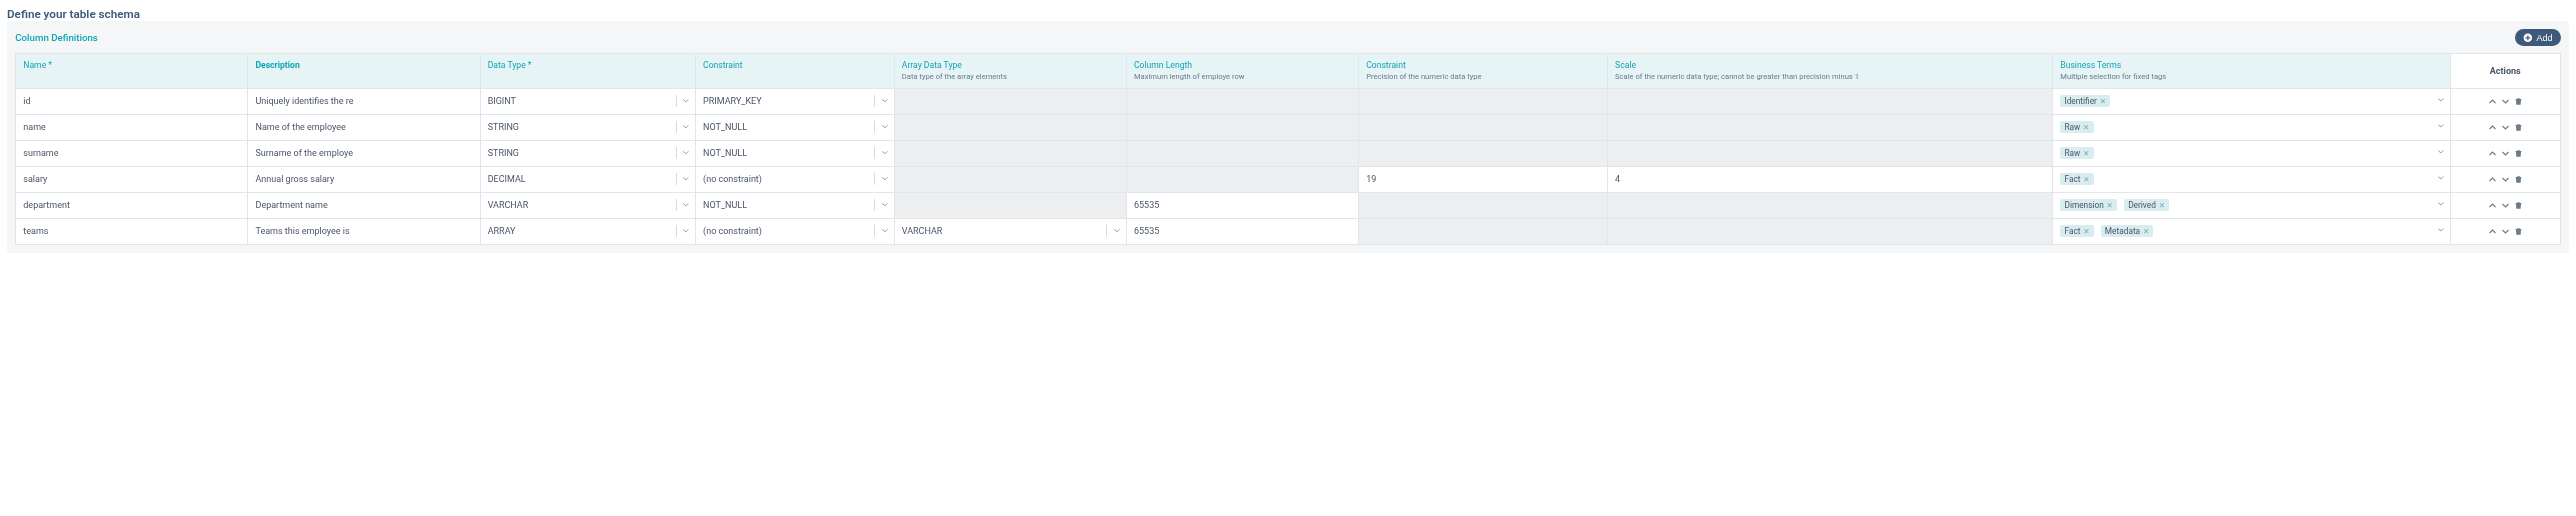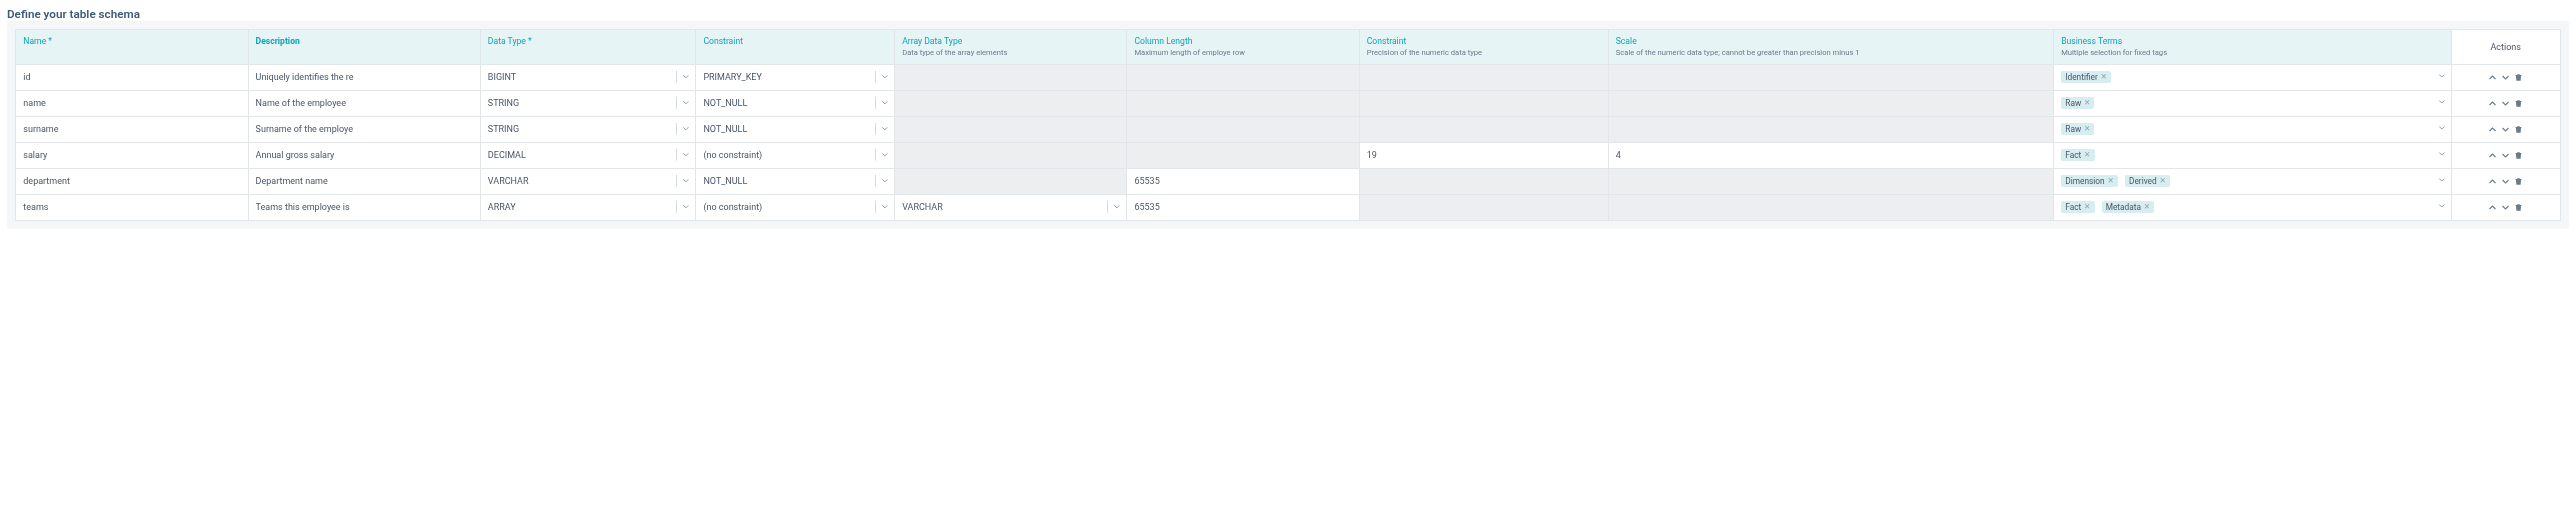--- a/index.html
+++ b/index.html
@@ -7,32 +7,32 @@
 .page-title { font-size: 11.7px; font-weight: 600; color: #3d5a7a; }
 .panel { background: #f5f6f7; border-radius: 2.8px; padding: 8.3px; }
 .panel-header { display: flex; justify-content: space-between; align-items: center; margin-bottom: 7px; }
 .panel-title { color: #0ea5b5; font-size: 9.7px; font-weight: 500; }
 .add-btn { background: #3d5a7a; color: #fff; border: none; border-radius: 9.7px; padding: 3.5px 8.3px; font-size: 9px; cursor: pointer; display: inline-flex; align-items: center; gap: 3.5px; }
 .add-btn svg { width: 9.7px; height: 9.7px; }
 .table-wrap { background: #fff; }
 table { width: 100%; border-collapse: collapse; }
 th, td { border: 0.7px solid #e2e5e9; text-align: left; vertical-align: top; }
 th { background: #e6f4f6; padding: 5.5px 7px; font-weight: 400; }
-th.actions-h { background: #fff; text-align: center; vertical-align: middle; }
+th.actions-h { background: #fff; text-align: center; vertical-align: middle; font-weight: bold; }
 .th-label { color: #0ea5b5; font-size: 8.6px; display: block; margin-bottom: 1.4px; }
 .th-desc { color: #6b7a89; font-size: 7.6px; font-weight: 400; line-height: 1.3; }
 td { padding: 0; height: 25px; }
 td.disabled { background: #eceef0; }
 .cell { display: flex; align-items: center; height: 25px; padding: 0 7px; }
 .cell-input { border: none; outline: none; font-size: 9px; color: #4a5568; width: 100%; background: transparent; font-family: inherit; }
 .select-cell { position: relative; }
 .select-cell .chev { position: absolute; right: 5.5px; top: 50%; transform: translateY(-50%); color: #8a94a0; pointer-events: none; border-left: 0.7px solid #d5dadf; padding-left: 5.5px; height: 12.4px; display: flex; align-items: center; }
 .tags-cell { position: relative; padding-right: 19.3px; }
 .tags-cell .chev { position: absolute; right: 5.5px; top: 50%; transform: translateY(-50%); color: #8a94a0; }
-.tag { background: #d8edf0; color: #4a5568; border-radius: 2.1px; padding: 1.4px 4.1px; font-size: 8.3px; display: inline-flex; align-items: flex-start; gap: 2.8px; margin-right: 7px; }
+.tag { background: #d8edf0; color: #4a5568; border-radius: 2.1px; padding: 1.4px 4.1px; font-size: 8.3px; display: inline-flex; align-items: flex-end; gap: 2.8px; margin-right: 7px; }
 .tag-x { color: #7ba8b0; cursor: pointer; font-size: 7.6px; }
 .actions-cell { display: flex; align-items: center; justify-content: center; gap: 1.4px; height: 25px; }
 .action-btn { background: none; border: none; cursor: pointer; color: #6b7a89; padding: 1.4px; display: flex; align-items: center; }
 .action-btn svg { width: 9px; height: 9px; }
 .col-name { width: 97px; }
 .col-desc { width: 97px; font-weight: bold; }
 .col-type { width: 90px; }
 .col-constraint { width: 83px; }
 .col-array { width: 97px; }
 .col-len { width: 97px; margin-left: 40px; }
@@ -40,20 +40,30 @@
 .col-scale { width: 186px; }
 .col-terms { width: 166px; margin-left: 16px; }
 .col-actions { width: 38px; }
 </style>
 </head>
 <body>
 
 <h2 class="page-title">Define your table schema</h2>
 
 <div class="panel">
+  <div class="panel-header">
+    <span class="panel-title">Column Definitions</span>
+    <button class="add-btn">
+      <svg viewBox="0 0 16 16" fill="currentColor">
+          <circle cx="8" cy="8" r="7" fill="#fff"></circle>
+          <path d="M8 4v8M4 8h8" stroke="#3d5a7a" stroke-width="2"></path>
+        </svg>
+      <span>Add</span>
+    </button>
+  </div>
 
   <div class="table-wrap">
     <table>
       <thead>
         <tr>
           <th class="col-name">
               <span class="th-label">Name *</span>
             </th>
           <th class="col-desc">
               <span class="th-label">Description</span>

